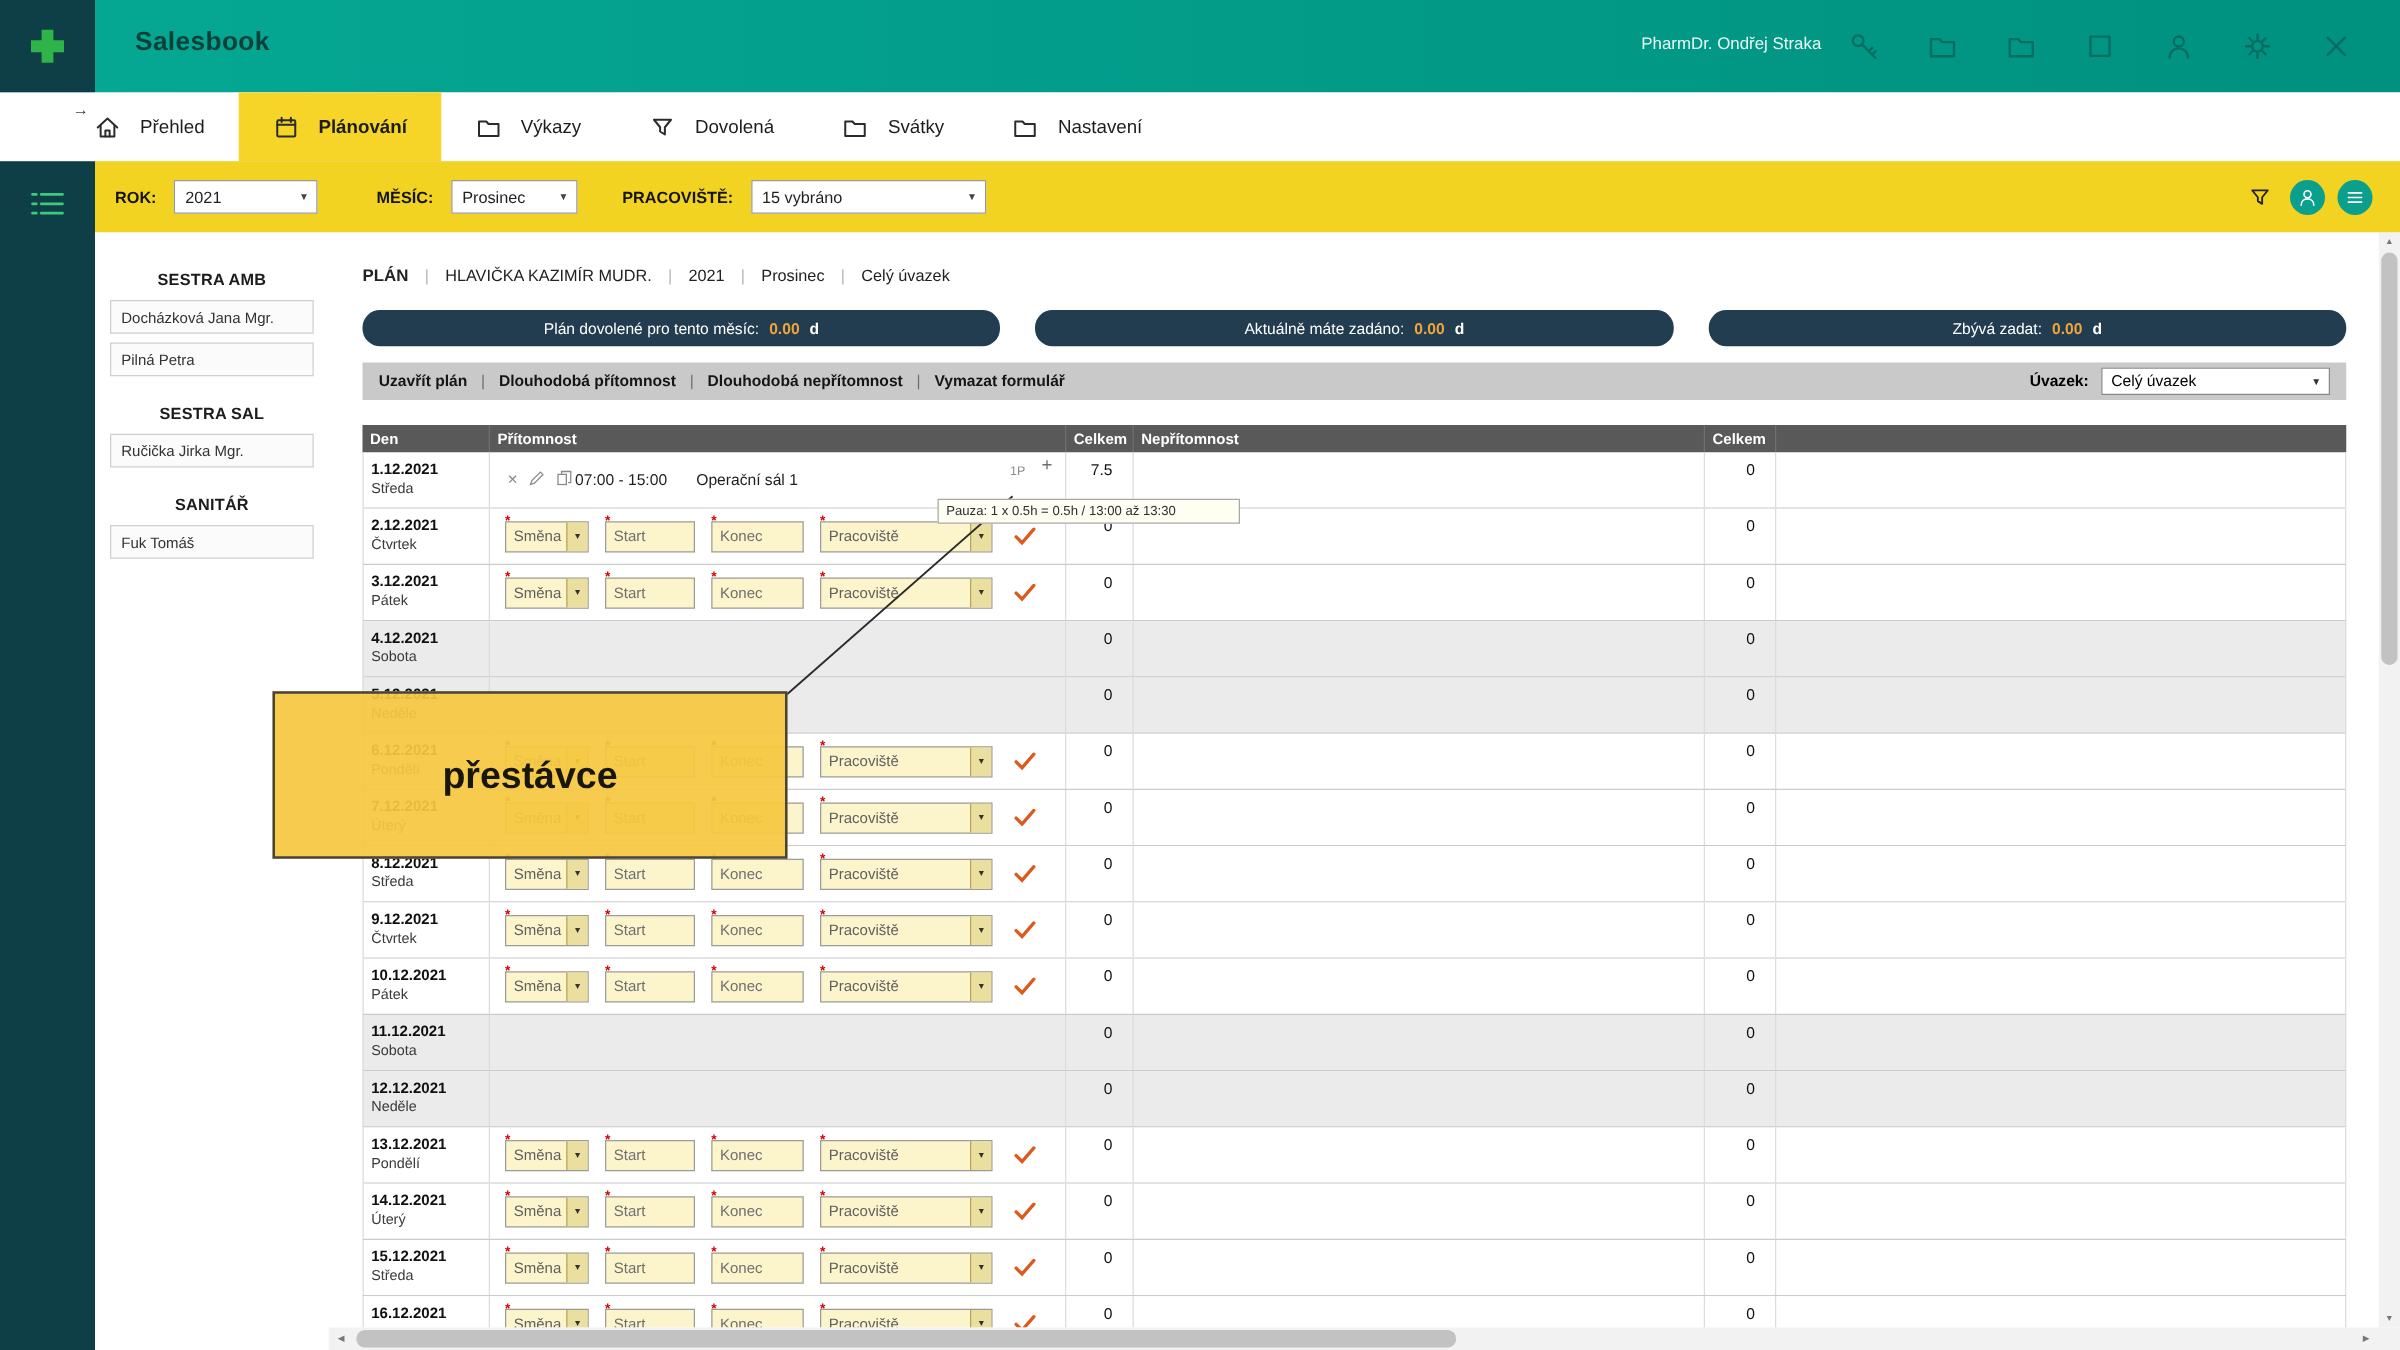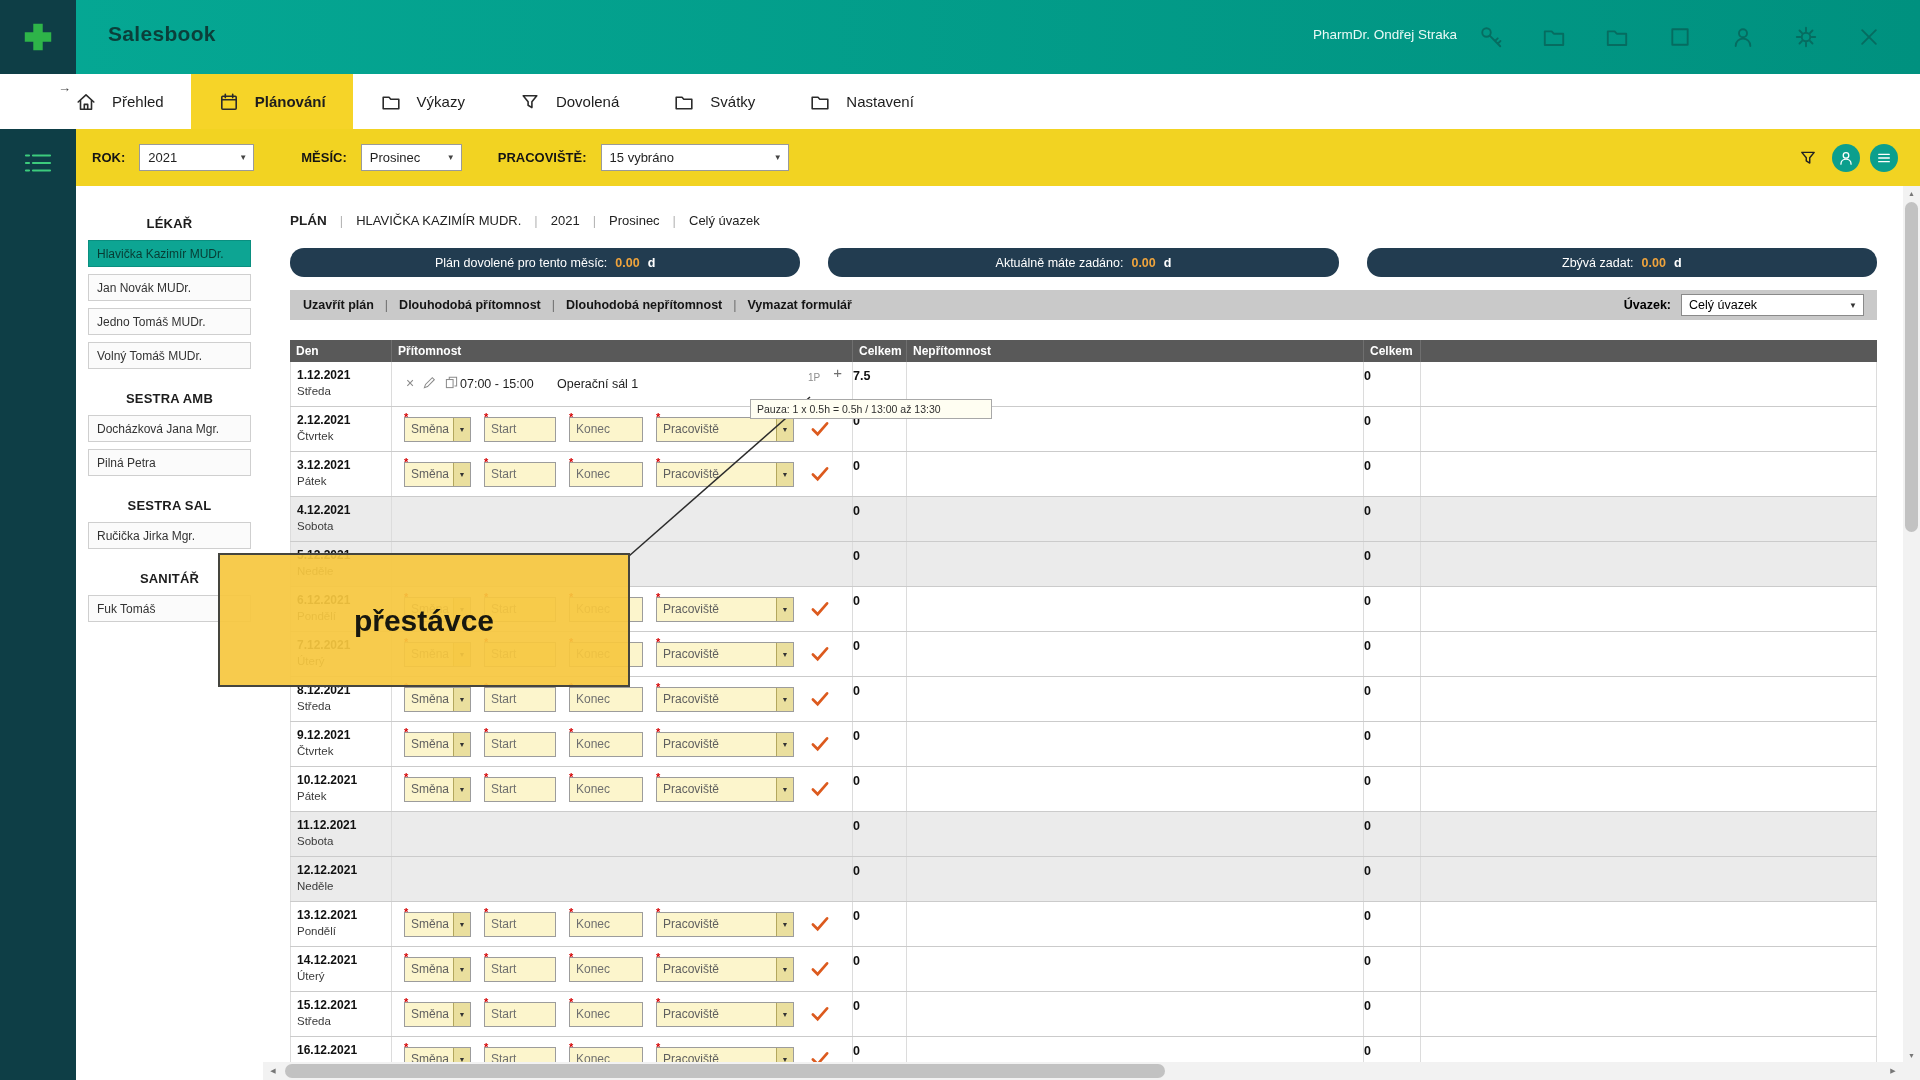--- a/index.html
+++ b/index.html
@@ -72,21 +72,21 @@
 
 .thead{position:absolute;top:154px;left:27px;width:1587px;height:22px;display:flex;background:#595959;color:#fff;font-size:12px;font-weight:bold}
 .hc{display:flex;align-items:center;padding-left:6px;border-right:1px solid #6f6f6f;white-space:nowrap;overflow:hidden}
 .tbody{position:absolute;top:176px;left:27px;width:1587px}
 .trow{display:flex;height:45px;border-bottom:1px solid #cbcbcb;background:#fff}
 .trow.weekend{background:#ebebeb}
 .tc{border-right:1px solid #dcdcdc;position:relative;overflow:visible}
 .c0{border-left:1px solid #dcdcdc;padding:6px 0 0 6px}
 .date{font-size:12px;font-weight:bold;color:#101010}
 .dayname{font-size:11.5px;color:#3a3a3a;margin-top:3px}
-.c2,.c4{font-size:12.5px;font-weight:bold;color:#101010;text-align:left;padding:7px 16px 0 0}
+.c2,.c4{font-size:12.5px;font-weight:normal;color:#101010;text-align:right;padding:7px 16px 0 0}
 
 
 .formrow{display:flex;align-items:center;height:100%;padding-left:12px;gap:13px}
 .fieldw{position:relative;height:25px;display:inline-block}
 .fld{width:100%;height:100%;background:#fcf5cc;border:1px solid #9c9c9c;font-size:12px;color:#5f5f5f;display:flex;align-items:center;padding-left:6px;font-family:inherit}
 input.fld{outline:none;display:block}
 input.fld::placeholder{color:#6f6f6f;opacity:1}
 .fld-arrow{position:absolute;right:1px;top:1px;bottom:1px;width:17px;background:#eadf9e;border-left:1px solid #b3a75d;display:flex;align-items:center;justify-content:center;font-size:7px;color:#333;cursor:pointer}
 .ast{position:absolute;top:-6px;left:0;color:#d40000;font-size:11px;font-weight:bold;z-index:2}
 .chk{margin-left:4px;cursor:pointer;display:flex;align-items:center}
@@ -242,27 +242,20 @@
 <aside class="side-strip">
   <div class="strip-btn">
     <svg viewBox="0 0 30 24" width="30" height="24" fill="none" stroke="currentColor" stroke-width="2.2" stroke-linecap="round">
       <path d="M3 4.5 h3 M10 4.5 h17 M3 12 h3 M10 12 h17 M3 19.5 h3 M10 19.5 h17"></path>
     </svg>
   </div>
 </aside>
 
 <aside class="people-sidebar">
     <div class="pgroup">
-       <div class="pgroup-header">LÉKAŘ</div>
-       <div class="pitem selected">Hlavička Kazimír MUDr.</div>
-      <div class="pitem">Jan Novák MUDr.</div>
-      <div class="pitem">Jedno Tomáš MUDr.</div>
-      <div class="pitem">Volný Tomáš MUDr.</div>
-     </div>
-    <div class="pgroup">
        <div class="pgroup-header">SESTRA AMB</div>
        <div class="pitem">Docházková Jana Mgr.</div>
       <div class="pitem">Pilná Petra</div>
      </div>
     <div class="pgroup">
        <div class="pgroup-header">SESTRA SAL</div>
        <div class="pitem">Ručička Jirka Mgr.</div>
      </div>
     <div class="pgroup">
        <div class="pgroup-header">SANITÁŘ</div>

